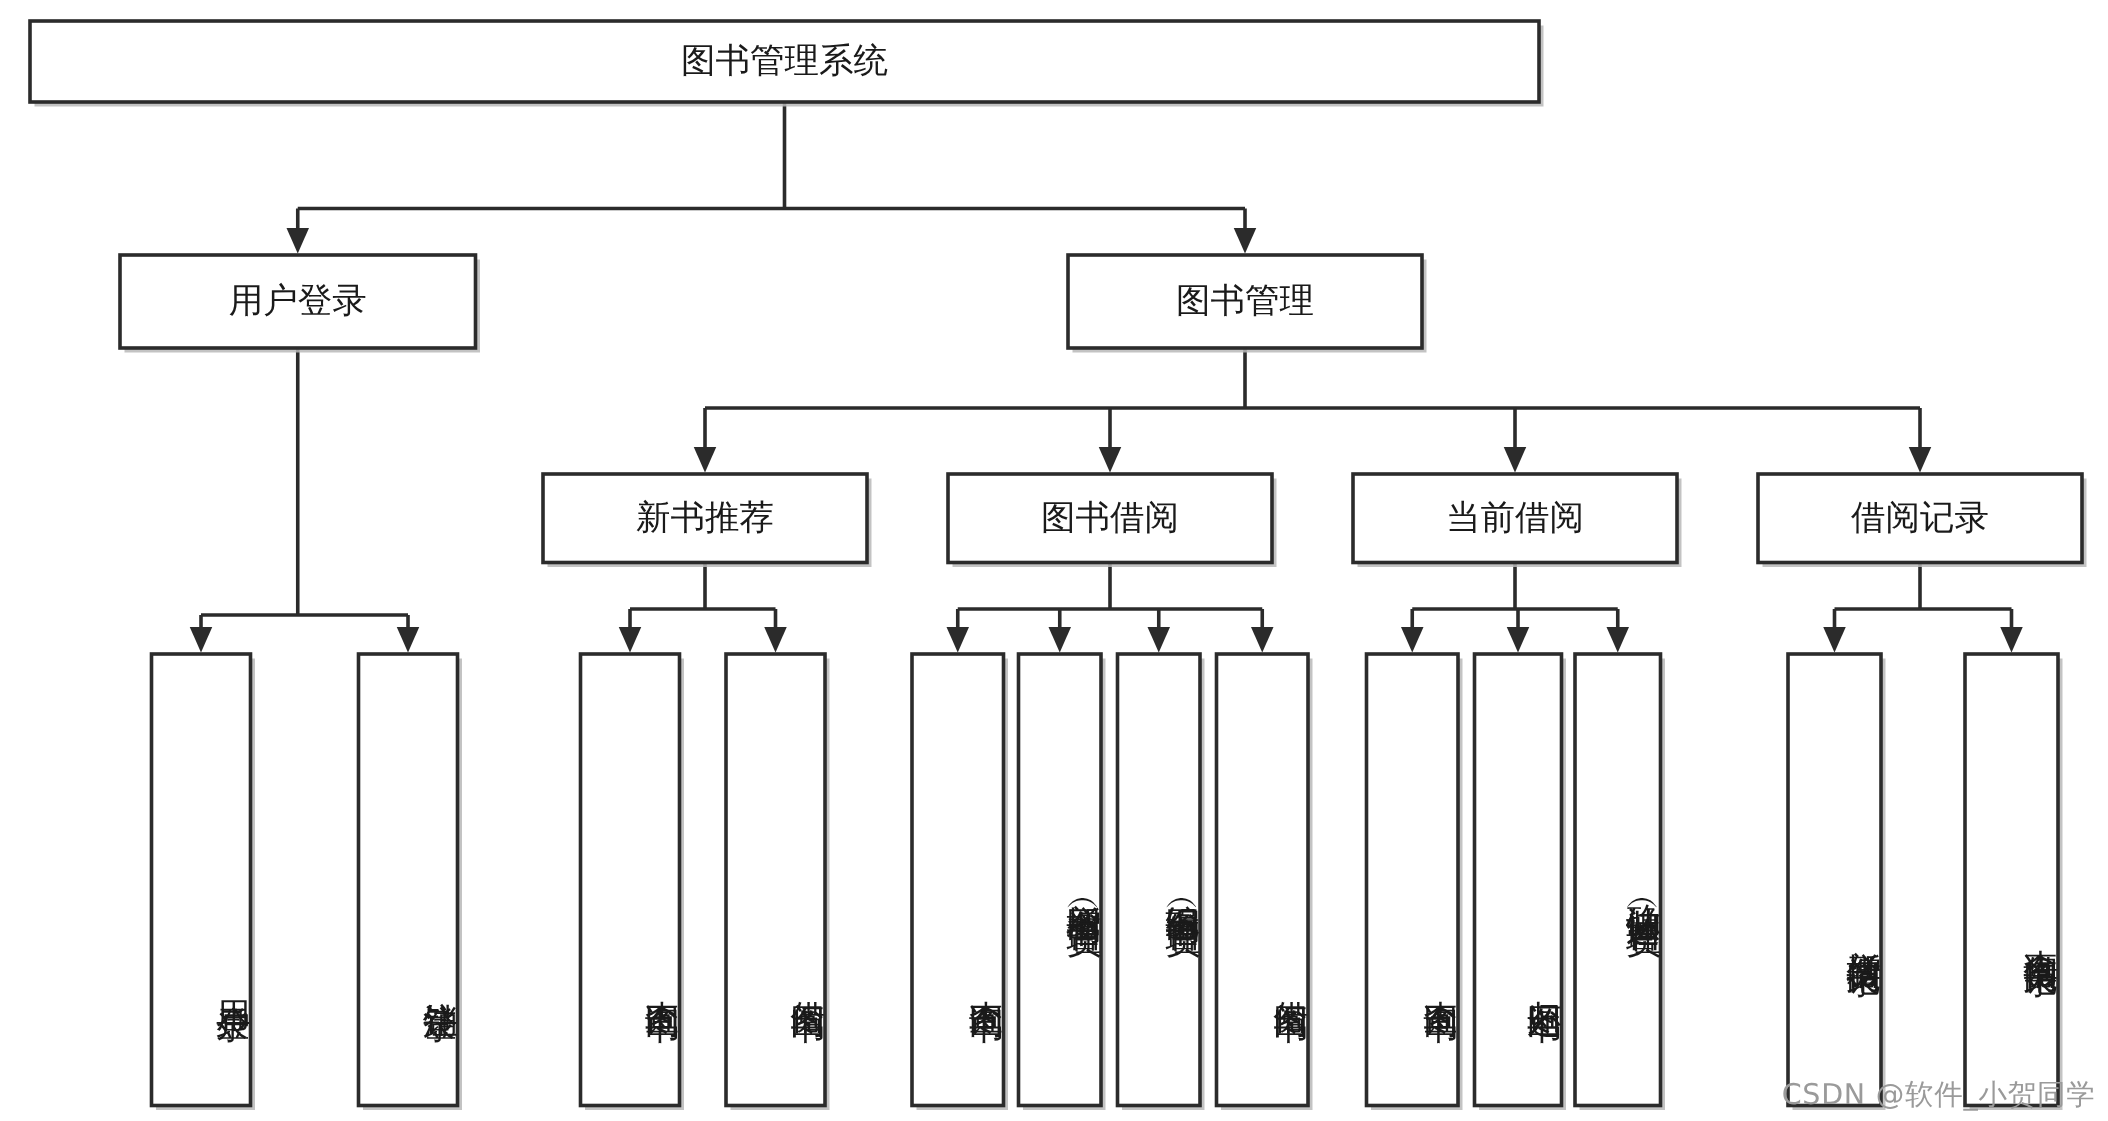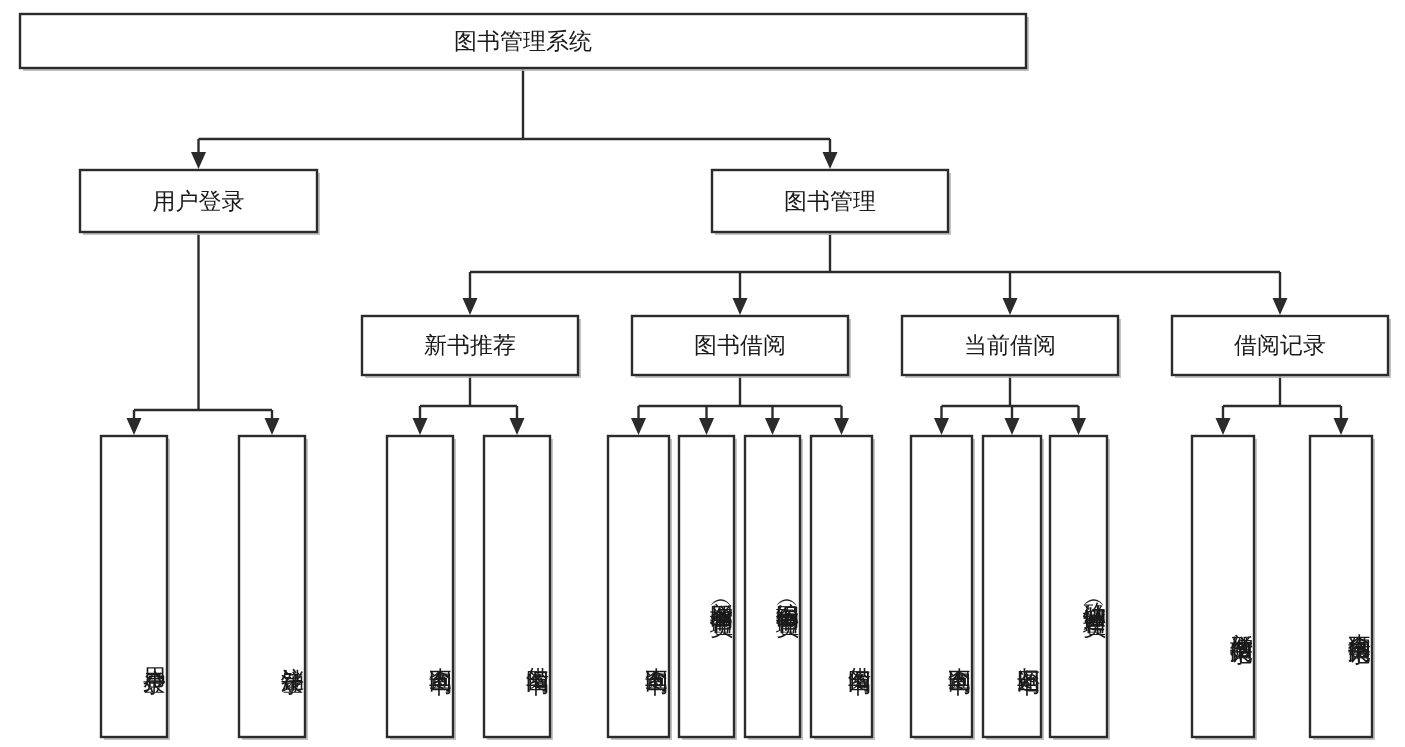--- a/index.html
+++ b/index.html
@@ -239,13 +239,14 @@
       <div class="leaf-label" style="left: 608px; top: 442px; width: 61px; height: 289px; padding-top: 66px;">查询图书</div>
       <div class="leaf-label" style="left: 679px; top: 442px; width: 55px; height: 289px; padding-top: 6px;">新增图书（管理员）</div>
       <div class="leaf-label" style="left: 745px; top: 442px; width: 55px; height: 289px; padding-top: 6px;">编辑图书（管理员）</div>
       <div class="leaf-label" style="left: 811px; top: 442px; width: 61px; height: 289px; padding-top: 66px;">借阅图书</div>
       <div class="leaf-label" style="left: 911px; top: 442px; width: 61px; height: 289px; padding-top: 66px;">查询图书</div>
       <div class="leaf-label" style="left: 983px; top: 442px; width: 58px; height: 289px; padding-top: 66px;">归还图书</div>
       <div class="leaf-label" style="left: 1050px; top: 442px; width: 57px; height: 289px; padding-top: 6px;">确认归还（管理员）</div>
       <div class="leaf-label" style="left: 1192px; top: 442px; width: 62px; height: 289px; padding-top: 34px;">新增借阅记录</div>
       <div class="leaf-label" style="left: 1310px; top: 442px; width: 62px; height: 289px; padding-top: 34px;">查询借阅记录</div>
     </div>
+  <div class="watermark">CSDN @软件_小贺同学</div>
 </div>
 
 </body></html>

